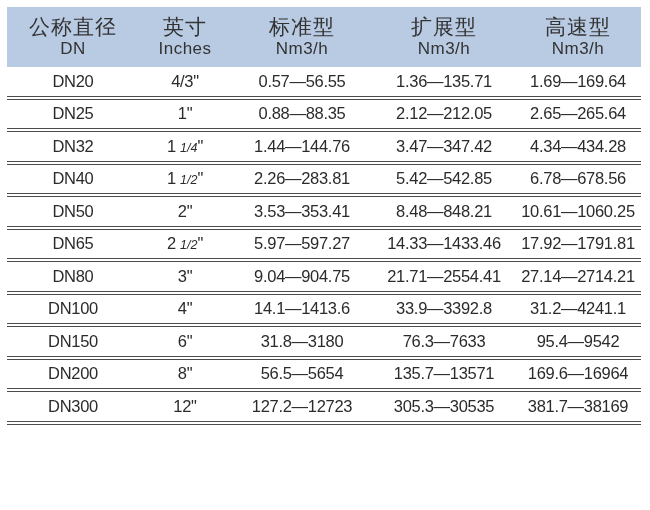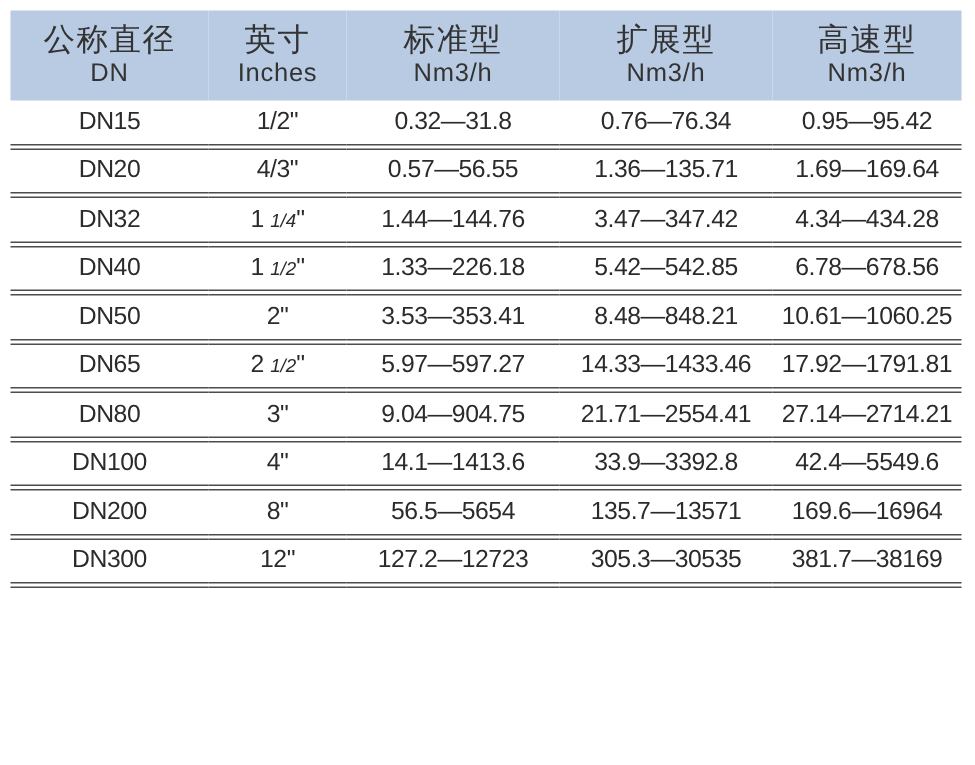--- a/index.html
+++ b/index.html
@@ -99,44 +99,44 @@
           <div class="col-sub">Nm3/h</div>
         </th>
         <th>
           <div class="col-title">高速型</div>
           <div class="col-sub">Nm3/h</div>
         </th>
       </tr>
     </thead>
     <tbody>
         <tr>
-          <td>DN15</td>
-          <td>1/2"</td>
-          <td>0.32—31.8</td>
-          <td>0.76—76.34</td>
-          <td>0.95—95.42</td>
-        </tr>
-        <tr>
           <td>DN20</td>
           <td>4/3"</td>
           <td>0.57—56.55</td>
           <td>1.36—135.71</td>
           <td>1.69—169.64</td>
+        </tr>
+        <tr>
+          <td>DN25</td>
+          <td>1"</td>
+          <td>0.88—88.35</td>
+          <td>2.12—212.05</td>
+          <td>2.65—265.64</td>
         </tr>
         <tr>
           <td>DN32</td>
           <td>1 <span class="frac">1/4</span>"</td>
           <td>1.44—144.76</td>
           <td>3.47—347.42</td>
           <td>4.34—434.28</td>
         </tr>
         <tr>
           <td>DN40</td>
           <td>1 <span class="frac">1/2</span>"</td>
-          <td>1.33—226.18</td>
+          <td>2.26—283.81</td>
           <td>5.42—542.85</td>
           <td>6.78—678.56</td>
         </tr>
         <tr>
           <td>DN50</td>
           <td>2"</td>
           <td>3.53—353.41</td>
           <td>8.48—848.21</td>
           <td>10.61—1060.25</td>
         </tr>
@@ -152,21 +152,28 @@
           <td>3"</td>
           <td>9.04—904.75</td>
           <td>21.71—2554.41</td>
           <td>27.14—2714.21</td>
         </tr>
         <tr>
           <td>DN100</td>
           <td>4"</td>
           <td>14.1—1413.6</td>
           <td>33.9—3392.8</td>
-          <td>42.4—5549.6</td>
+          <td>31.2—4241.1</td>
+        </tr>
+        <tr>
+          <td>DN150</td>
+          <td>6"</td>
+          <td>31.8—3180</td>
+          <td>76.3—7633</td>
+          <td>95.4—9542</td>
         </tr>
         <tr>
           <td>DN200</td>
           <td>8"</td>
           <td>56.5—5654</td>
           <td>135.7—13571</td>
           <td>169.6—16964</td>
         </tr>
         <tr>
           <td>DN300</td>

